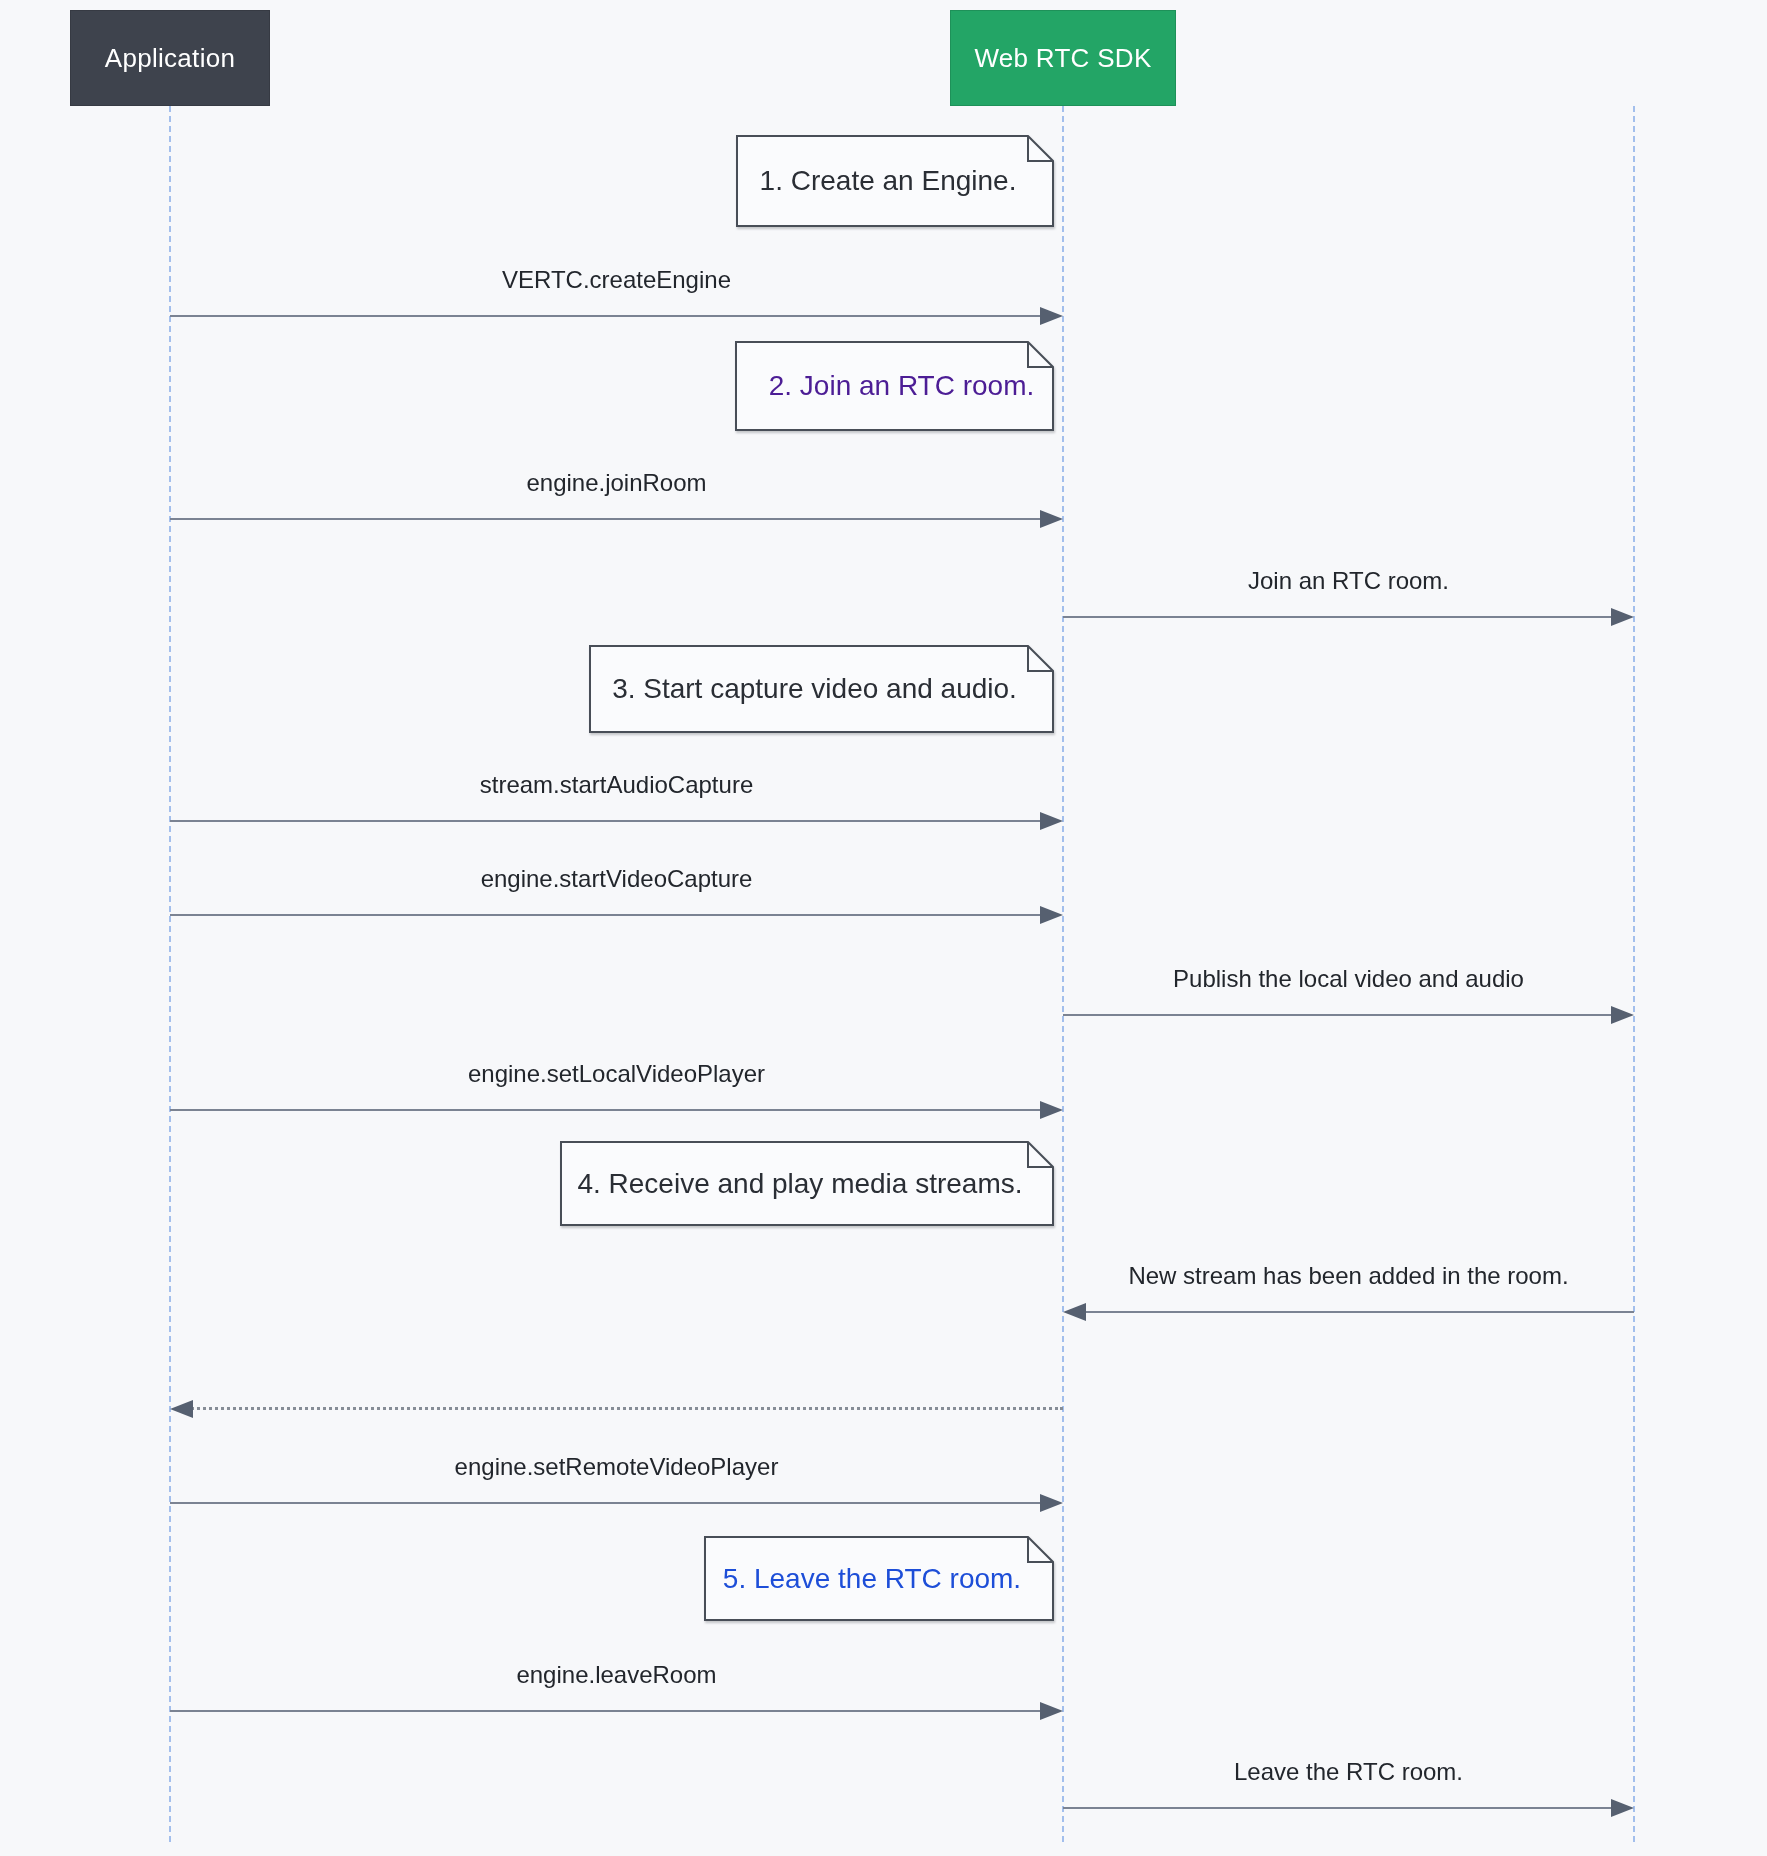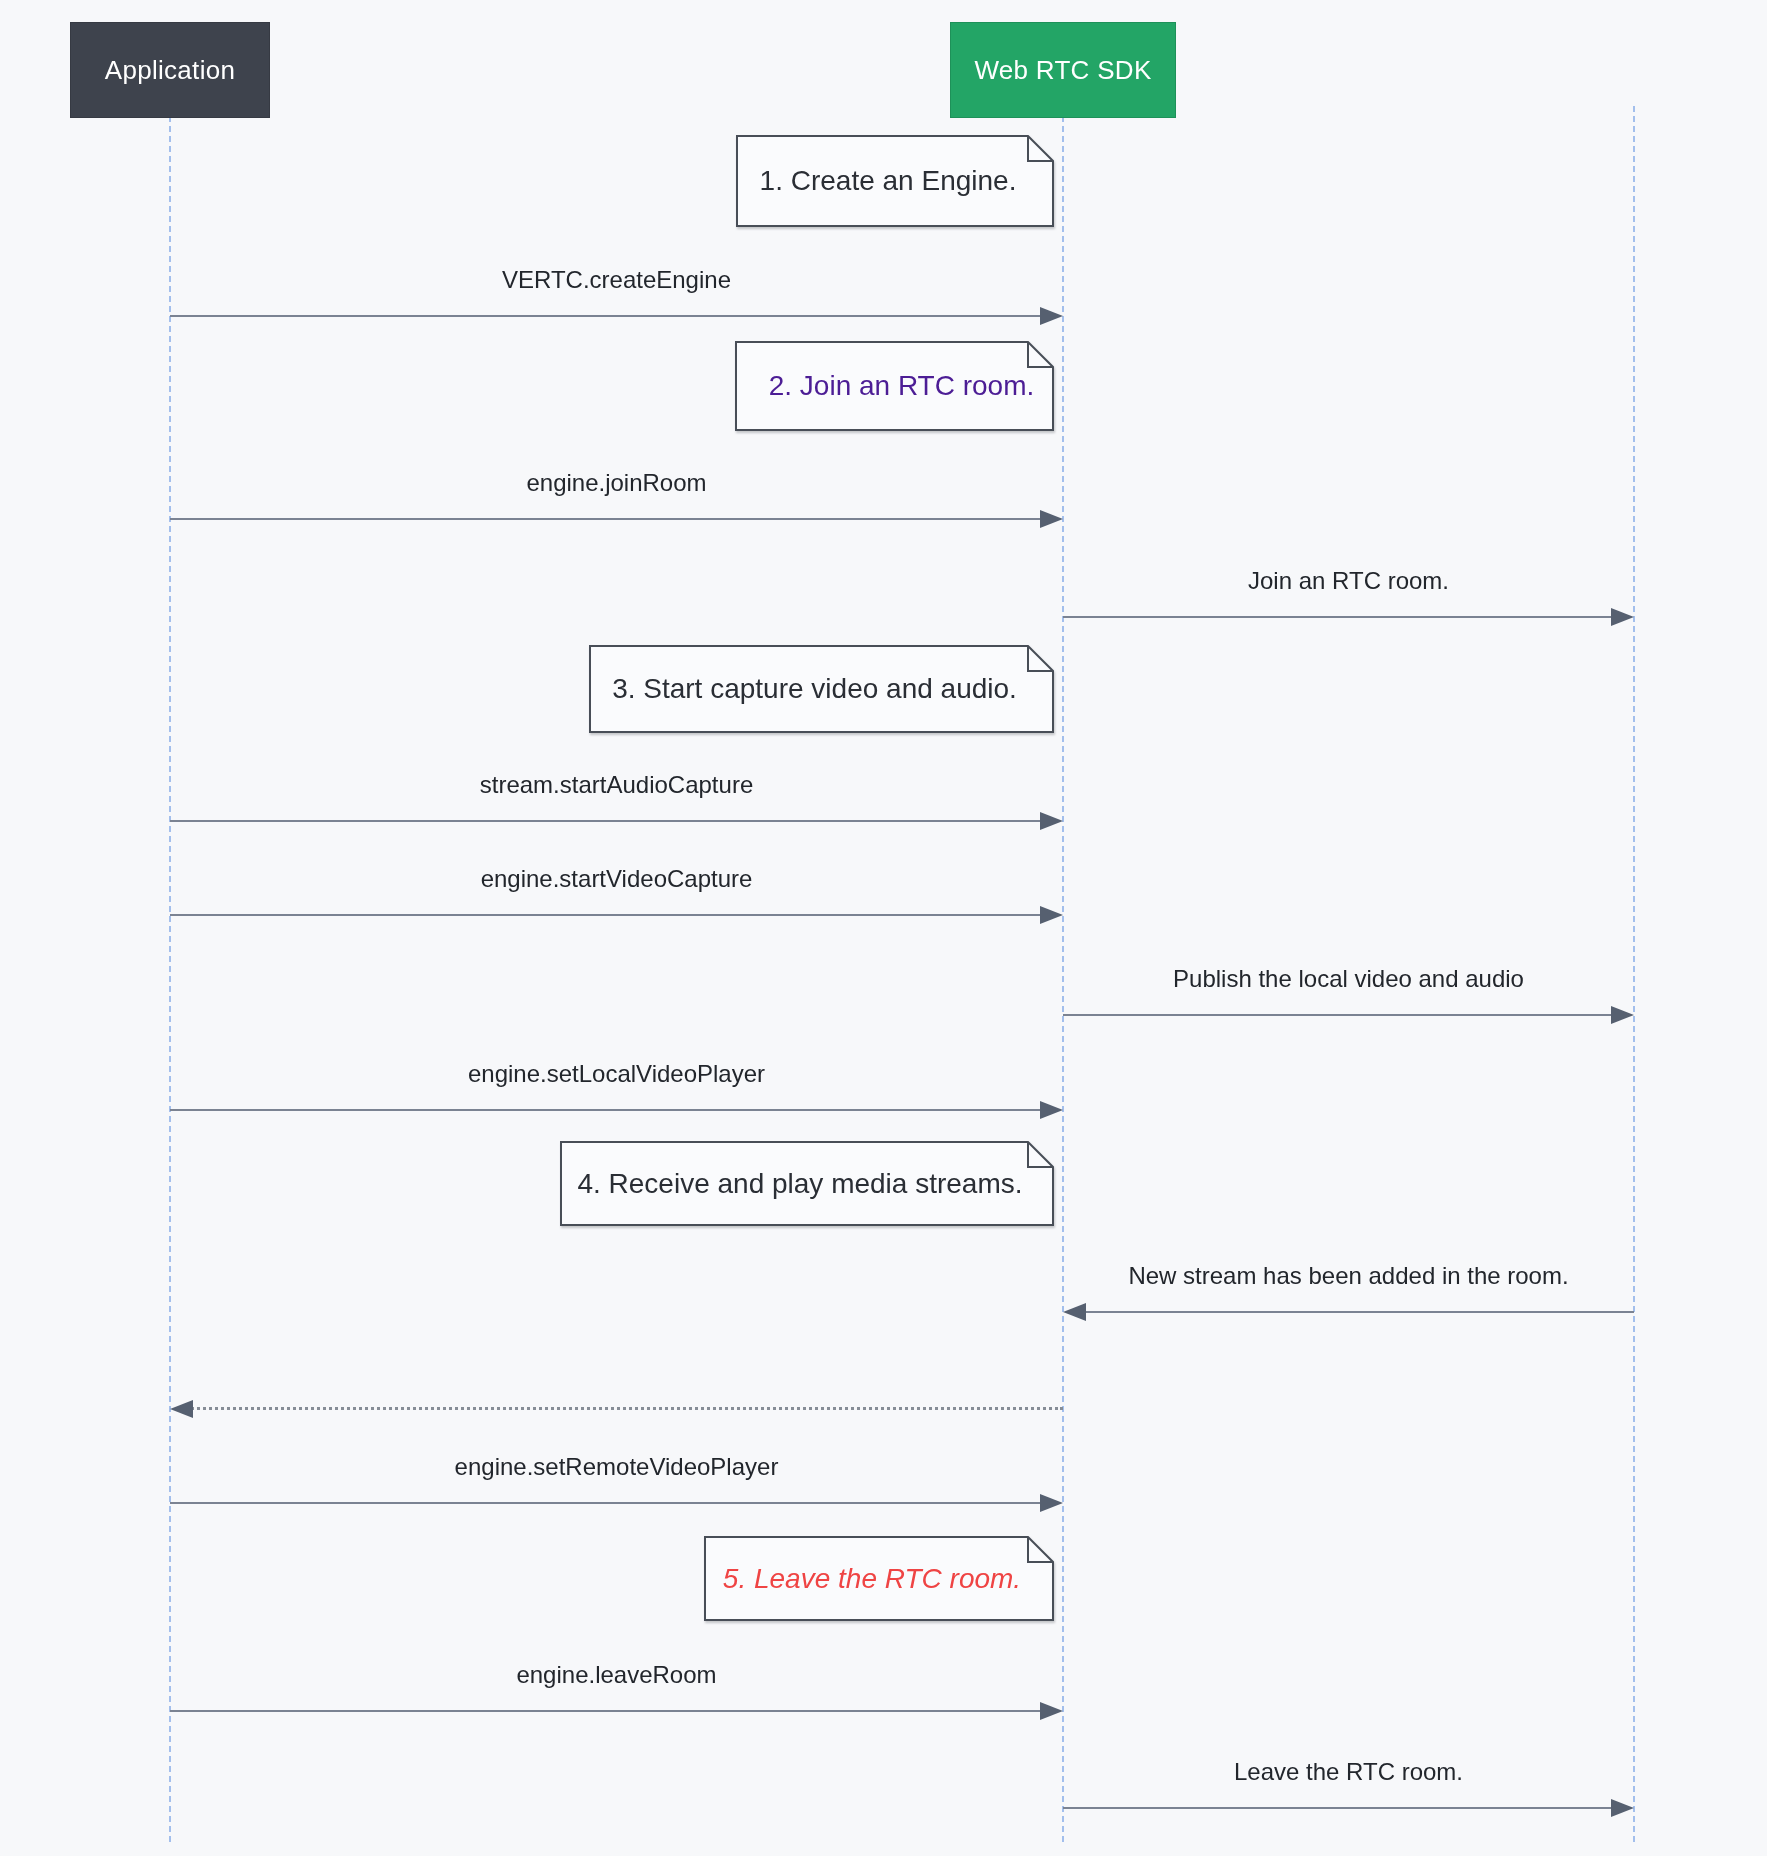--- a/index.html
+++ b/index.html
@@ -19,21 +19,20 @@
     top: 10px;
     height: 96px;
     display: flex;
     align-items: center;
     justify-content: center;
     color: #ffffff;
     font-size: 26px;
     letter-spacing: 0.3px;
     border: 1px solid rgba(0,0,0,0.12);
     box-sizing: border-box;
-    margin-top: 12px;
   }
   .lifeline {
     position: absolute;
     width: 0;
     border-left: 2px dashed #a3bfec;
   }
   .msg-line {
     position: absolute;
     height: 0;
   }
@@ -147,15 +146,15 @@
         <path d="M1 1 H468 L493 26 V84 H1 Z" fill="#fafbfd" stroke="#484e57" stroke-width="2"></path>
         <path d="M468 1 V26 H493" fill="none" stroke="#484e57" stroke-width="2"></path>
       </svg>
       <div class="note-label" style="color: rgb(42, 46, 53);">4. Receive and play media streams.</div>
     </div>
     <div class="note" style="left: 704px; top: 1536px; width: 350px; height: 85px;">
       <svg width="350" height="85">
         <path d="M1 1 H324 L349 26 V84 H1 Z" fill="#fafbfd" stroke="#484e57" stroke-width="2"></path>
         <path d="M324 1 V26 H349" fill="none" stroke="#484e57" stroke-width="2"></path>
       </svg>
-      <div class="note-label" style="color: #ef4444; font-style: italic;">5. Leave the RTC room.</div>
+      <div class="note-label" style="color: #1d4ed8;">5. Leave the RTC room.</div>
     </div>
   </div>
 
 </body></html>

